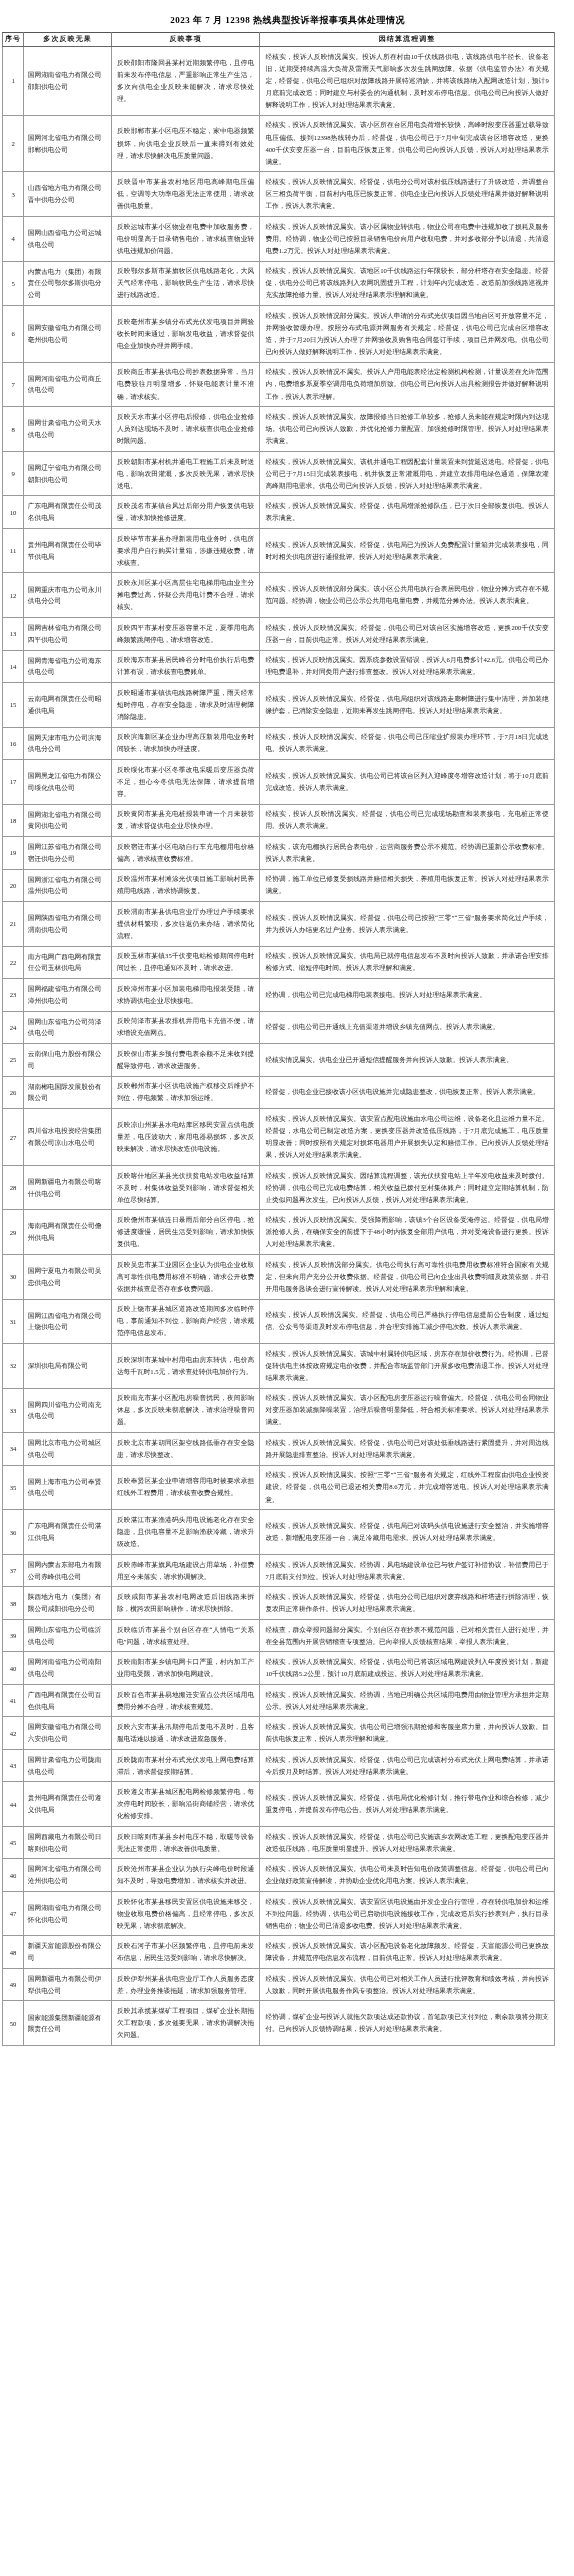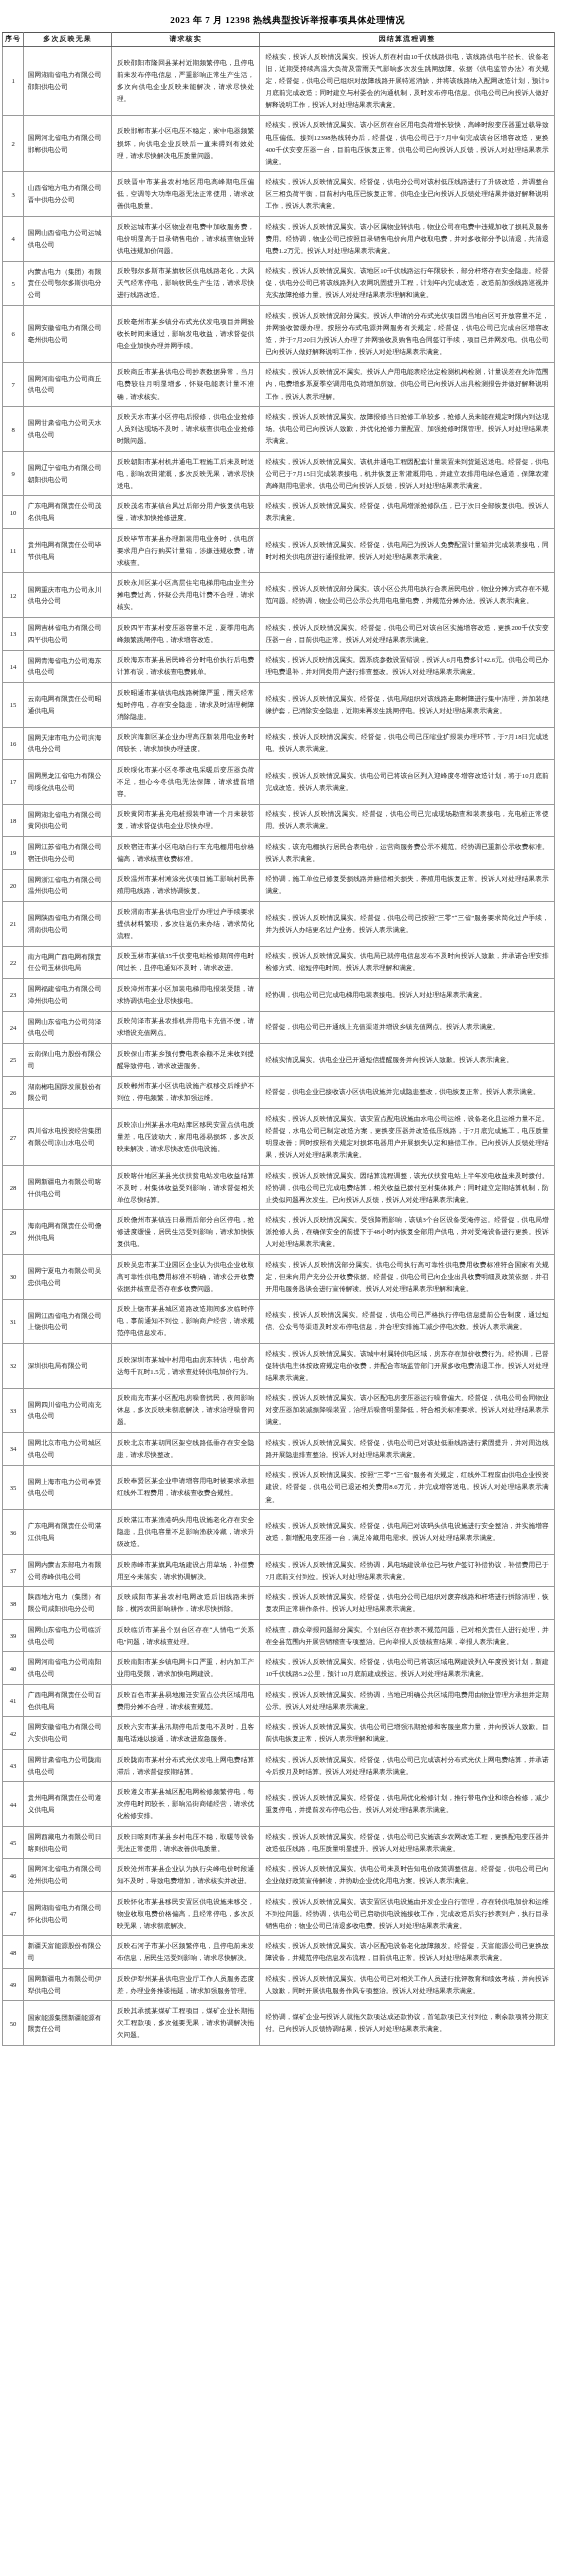--- a/index.html
+++ b/index.html
@@ -40,21 +40,21 @@
     <colgroup>
       <col class="c-no">
         <col class="c-unit">
         <col class="c-issue">
         <col class="c-result">
     </colgroup>
     <thead>
       <tr>
         <th>序号</th>
         <th>多次反映无果</th>
-        <th>请求核实</th>
+        <th>反映事项</th>
         <th>因结算流程调整</th>
       </tr>
     </thead>
     <tbody id="table-body">
         <tr>
           <td class="no">1</td>
           <td class="unit">国网湖南省电力有限公司邵阳供电公司</td>
           <td class="issue">反映邵阳市隆回县某村近期频繁停电，且停电前未发布停电信息，严重影响正常生产生活，多次向供电企业反映未能解决，请求尽快处理。</td>
           <td class="result">经核实，投诉人反映情况属实。投诉人所在村由10千伏线路供电，该线路供电半径长、设备老旧，近期受持续高温大负荷及雷雨天气影响多次发生跳闸故障。依据《供电监管办法》有关规定，经督促，供电公司已组织对故障线路开展特巡消缺，并将该线路纳入配网改造计划，预计9月底前完成改造；同时建立与村委会的沟通机制，及时发布停电信息。供电公司已向投诉人做好解释说明工作，投诉人对处理结果表示满意。</td>
         </tr>

